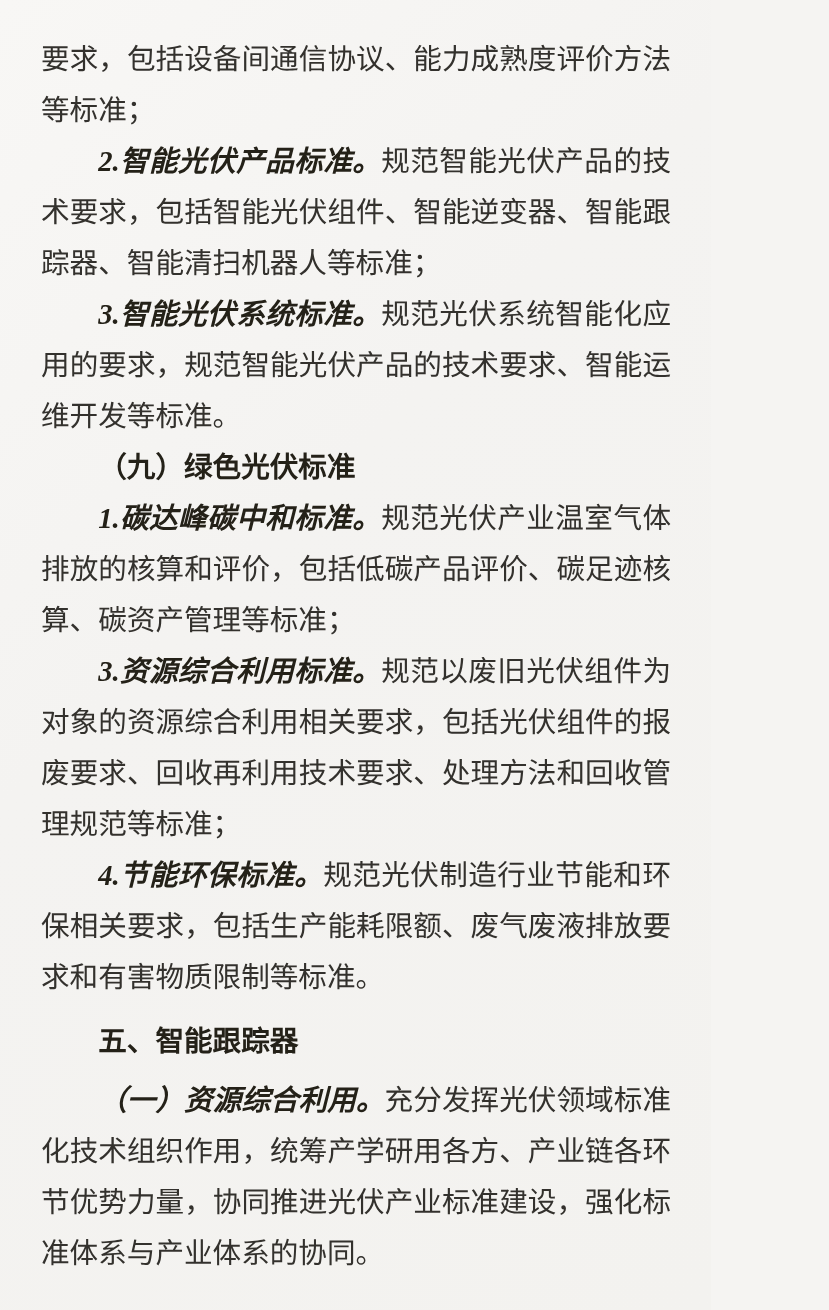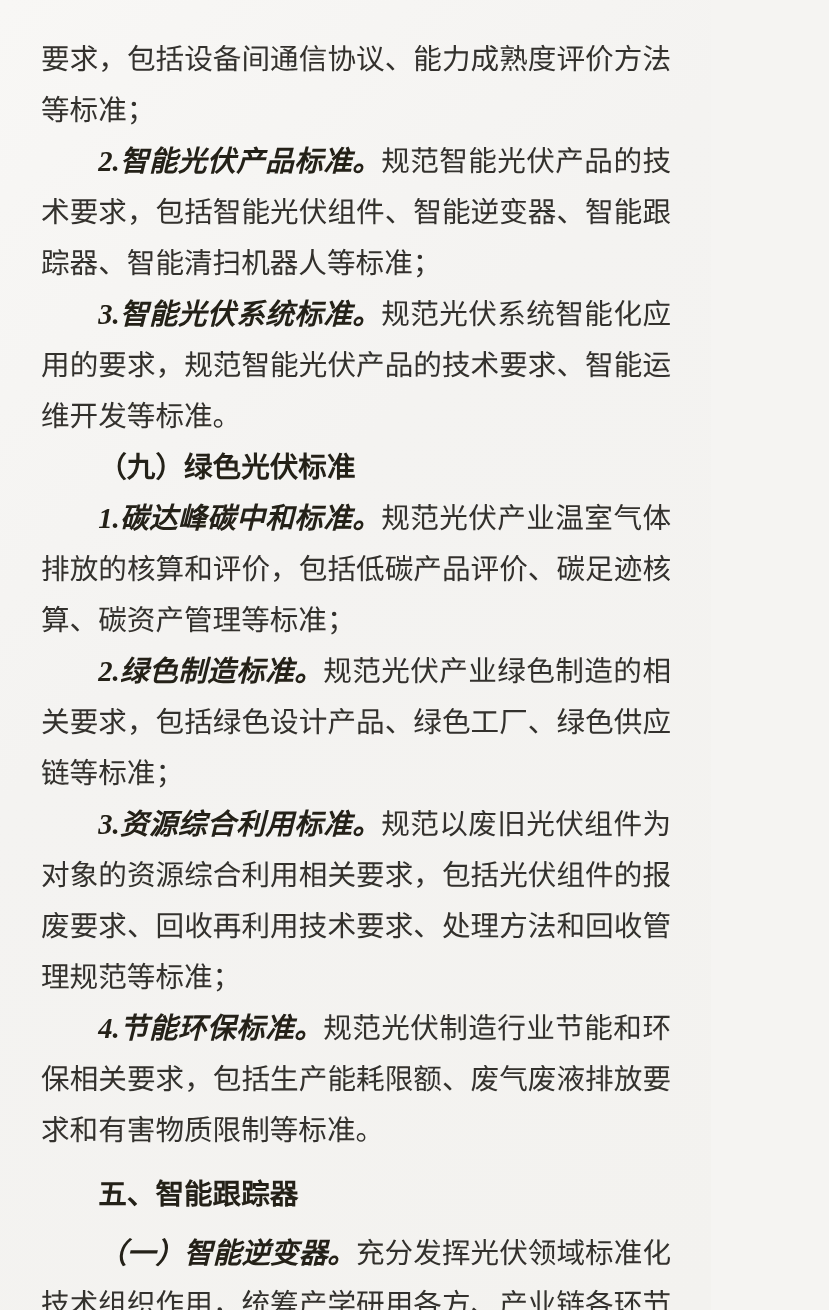--- a/index.html
+++ b/index.html
@@ -55,23 +55,22 @@
 
   <p class="para indent"><span class="lead">2.智能光伏产品标准。</span><span>规范智能光伏产品的技术要求，包括智能光伏组件、智能逆变器、智能跟踪器、智能清扫机器人等标准；</span></p>
 
   <p class="para indent"><span class="lead">3.智能光伏系统标准。</span><span>规范光伏系统智能化应用的要求，规范智能光伏产品的技术要求、智能运维开发等标准。</span></p>
 
   <p class="para indent heading"><span>（九）绿色光伏标准</span></p>
 
 
   <p class="para indent"><span class="lead">1.碳达峰碳中和标准。</span><span>规范光伏产业温室气体排放的核算和评价，包括低碳产品评价、碳足迹核算、碳资产管理等标准；</span></p>
 
-  <p class="para indent"><span class="lead">2.绿色制造标准。</span><span>规范光伏产业绿色制造的相关要求，包括绿色设计产品、绿色工厂、绿色供应链等标准；</span></p>
 
   <p class="para indent"><span class="lead">3.资源综合利用标准。</span><span>规范以废旧光伏组件为对象的资源综合利用相关要求，包括光伏组件的报废要求、回收再利用技术要求、处理方法和回收管理规范等标准；</span></p>
 
   <p class="para indent"><span class="lead">4.节能环保标准。</span><span>规范光伏制造行业节能和环保相关要求，包括生产能耗限额、废气废液排放要求和有害物质限制等标准。</span></p>
 
   <p class="para indent heading section-heading"><span>五、智能跟踪器</span></p>
 
-  <p class="para indent after-section"><span class="lead">（一）智能逆变器。</span><span>充分发挥光伏领域标准化技术组织作用，统筹产学研用各方、产业链各环节优势力量，协同推进光伏产业标准建设，强化标准体系与产业体系的协同。</span></p>
+  <p class="para indent after-section"><span class="lead">（一）资源综合利用。</span><span>充分发挥光伏领域标准化技术组织作用，统筹产学研用各方、产业链各环节优势力量，协同推进光伏产业标准建设，强化标准体系与产业体系的协同。</span></p>
 
 </div>
 
 </body></html>

